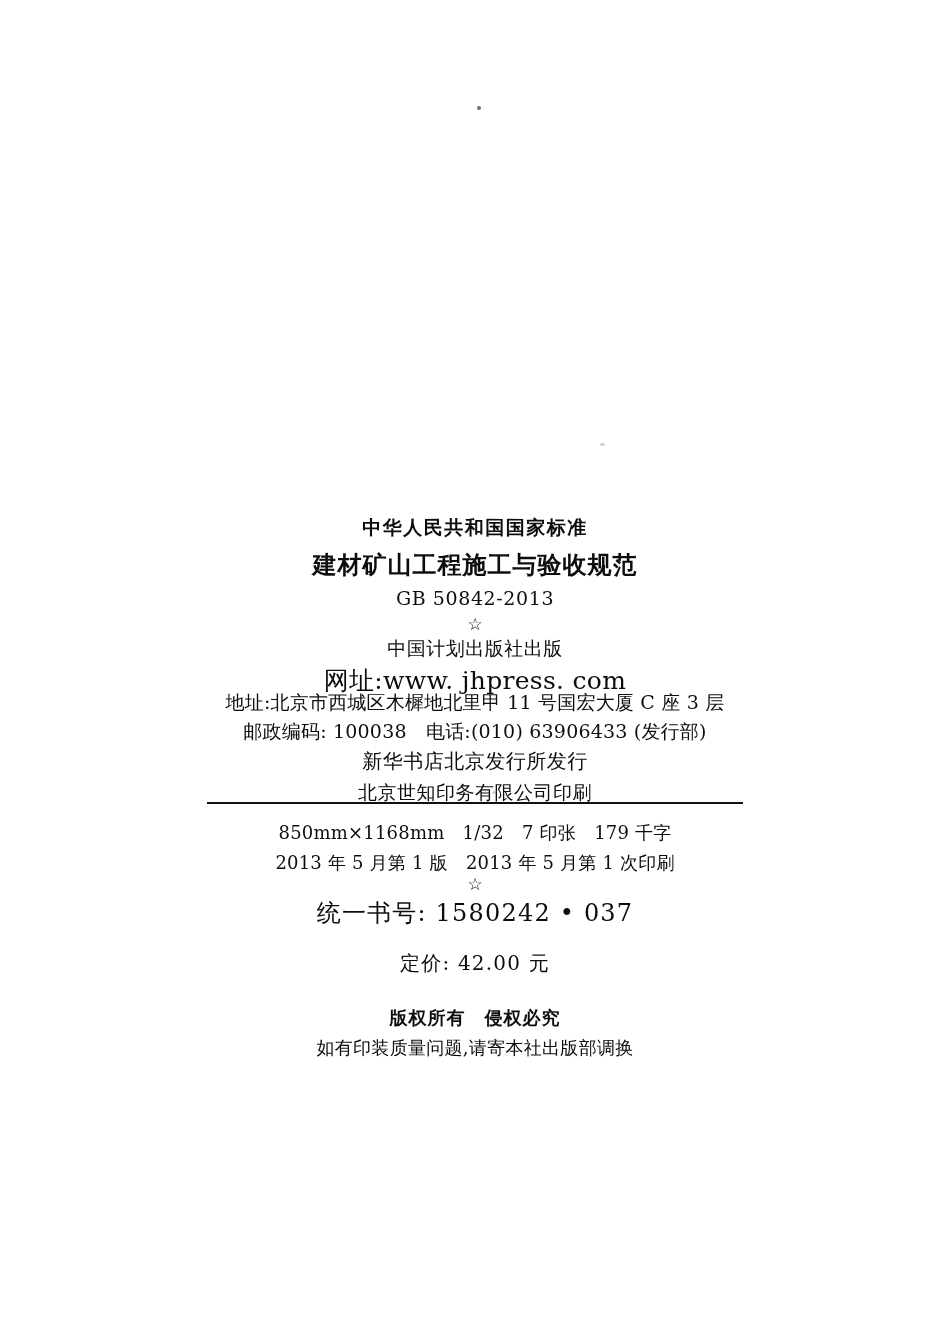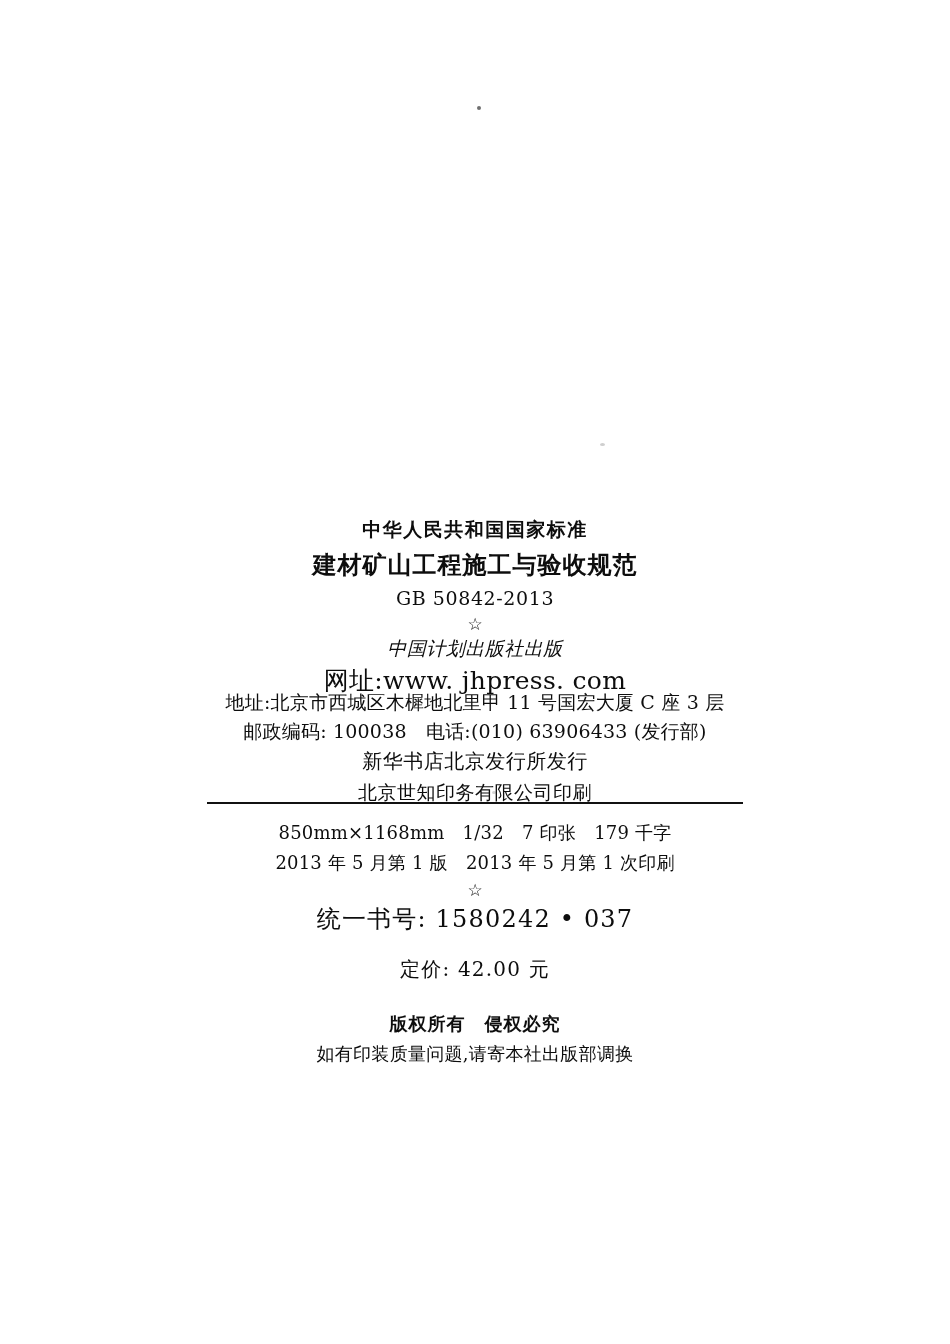--- a/index.html
+++ b/index.html
@@ -41,21 +41,21 @@
     width: 560px;
     text-align: center;
   }
 
   .line {
     line-height: 1.0;
     white-space: nowrap;
   }
 
   .l-series {
-    font-family: Liberation Sans, sans-serif;
+    font-family: Liberation Mono, monospace;
     font-weight: bold;
     font-size: 19px;
     letter-spacing: 1.5px;
     margin-bottom: 14px;
   }
   .l-title {
     font-family: Liberation Serif, serif;
     font-weight: bold;
     font-size: 24px;
     letter-spacing: 1px;
@@ -69,21 +69,20 @@
   }
   .star {
     font-size: 17px;
     line-height: 1;
     margin-bottom: 6px;
   }
   .l-publisher {
     font-size: 19px;
     letter-spacing: 0.5px;
     margin-bottom: 10px;
-    font-style: italic;
   }
   .l-web {
     font-size: 25px;
     letter-spacing: 0.3px;
     margin-bottom: 0;
   }
   .l-address {
     font-size: 19px;
     letter-spacing: 0.2px;
     margin-bottom: 10px;
@@ -113,21 +112,21 @@
   }
 
   .l-spec {
     font-size: 18px;
     letter-spacing: 0.2px;
     margin-bottom: 12px;
   }
   .l-edition {
     font-size: 18px;
     letter-spacing: 0.2px;
-    margin-bottom: 10px;
+    margin-bottom: 4px;
   }
   .star2 {
     font-size: 17px;
     line-height: 1;
     margin-bottom: 8px;
   }
   .l-isbn {
     font-size: 24px;
     letter-spacing: 1.2px;
     margin-bottom: 28px;

